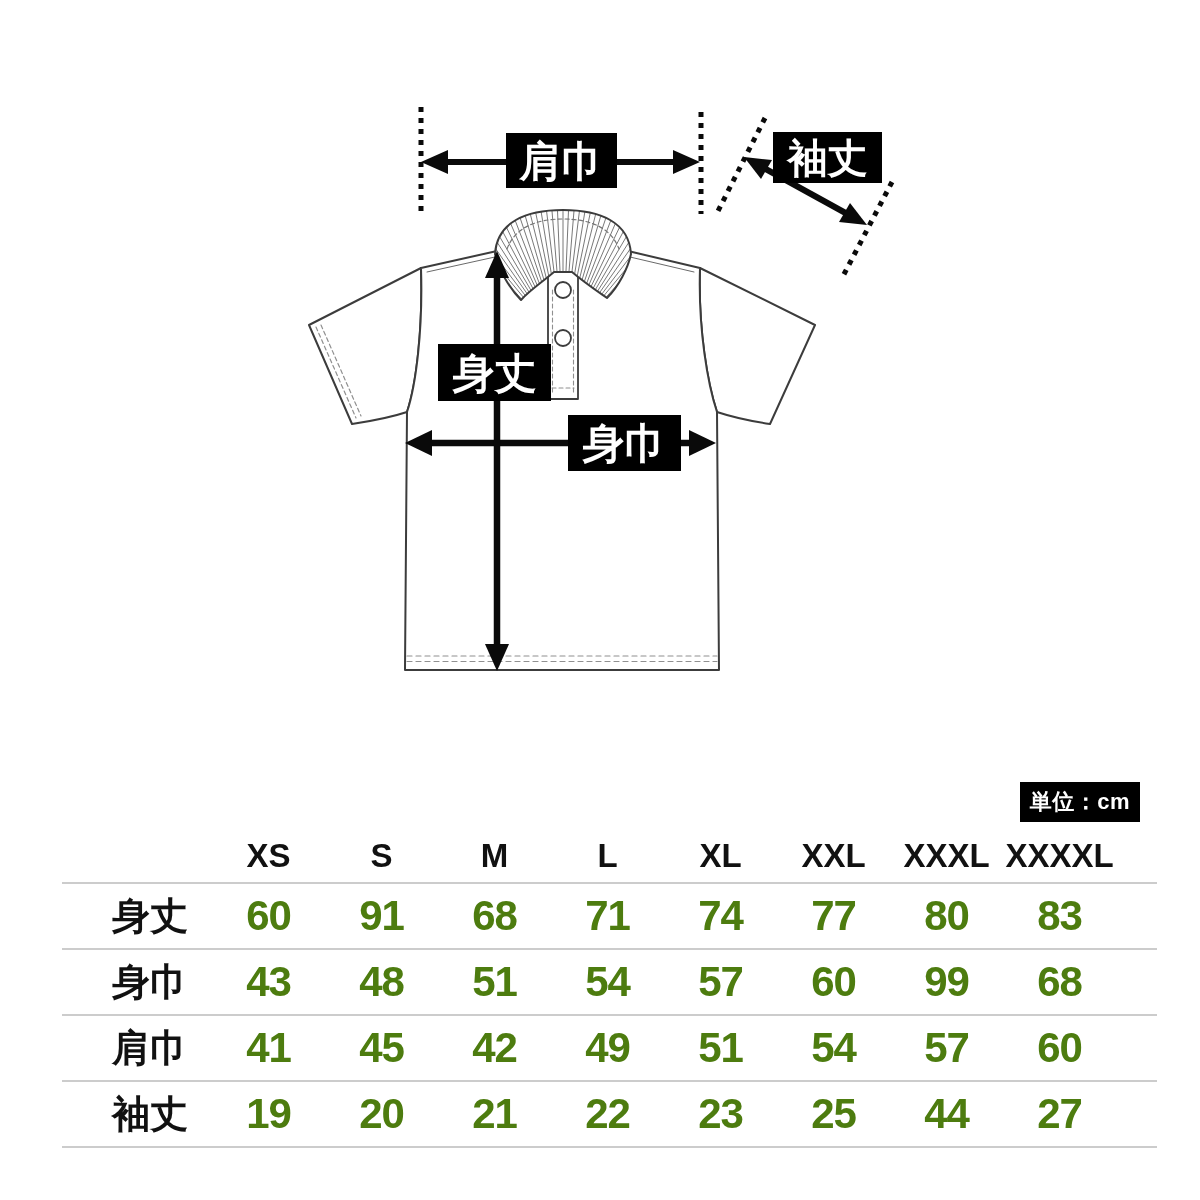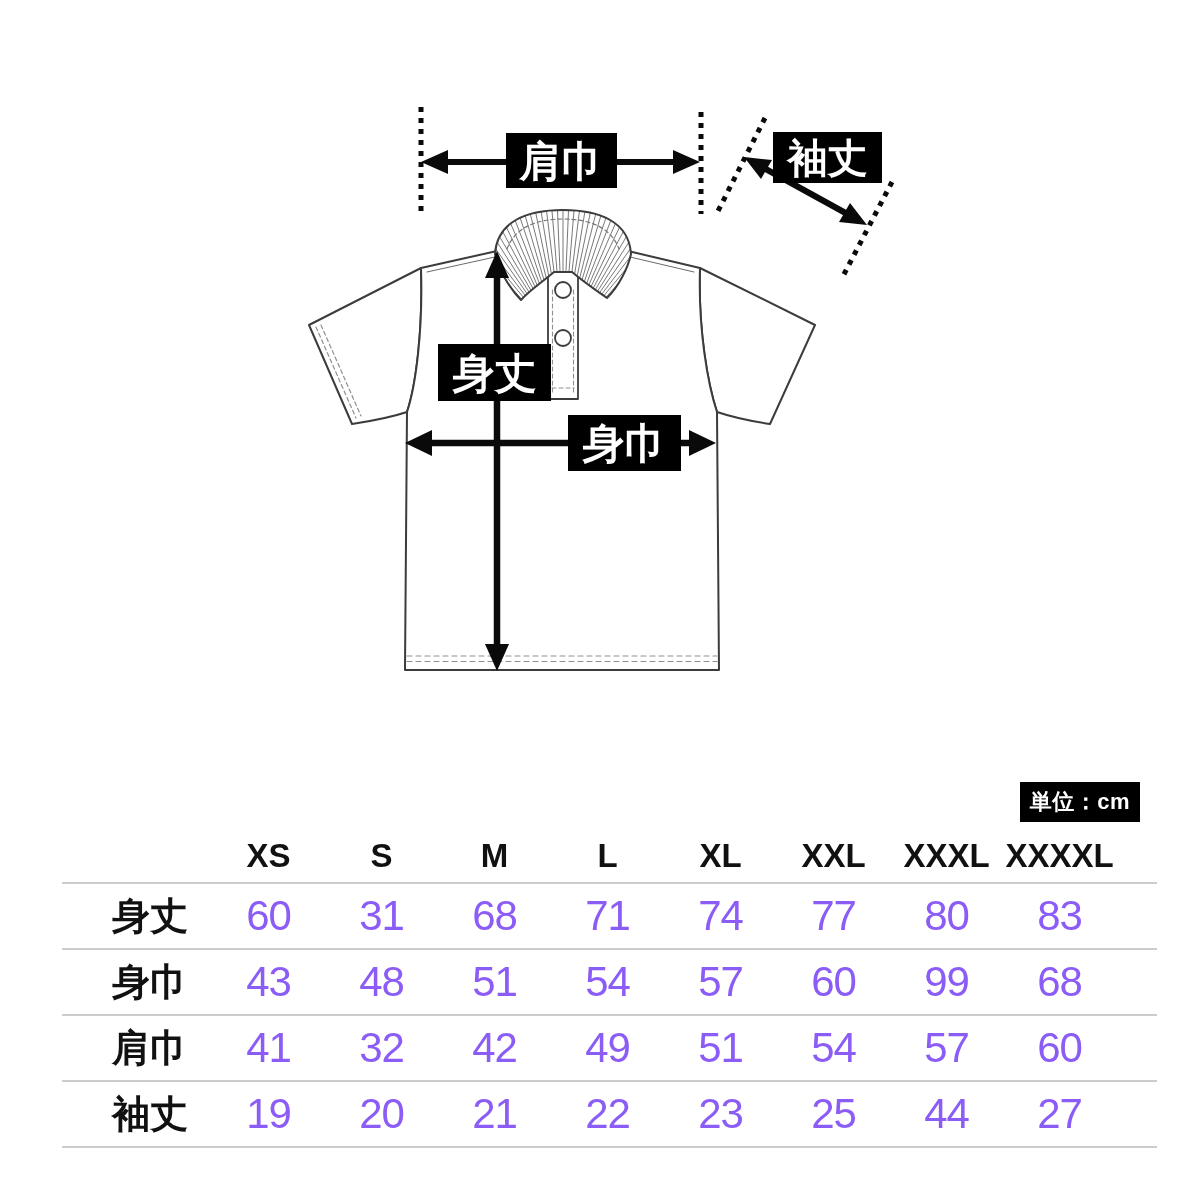--- a/index.html
+++ b/index.html
@@ -16,21 +16,21 @@
   .size-table{position:absolute;left:62px;top:830px;width:1095px;}
   .t-row{
     display:grid;grid-template-columns:150px repeat(8,113px);
     align-items:center;border-bottom:2px solid #ccc;
   }
   .t-row.header{height:52px;}
   .t-row.data{height:64px;}
   .t-cell{text-align:center;}
   .col-head{font-size:33px;font-weight:700;color:#111;}
   .row-label{font-size:38px;font-weight:700;color:#111;text-align:center;padding-left:26px;}
-  .val{font-size:42px;font-weight:400;color:#8b5cf6;letter-spacing:-1px;}
+  .val{font-size:42px;font-weight:700;color:#4d7c0f;letter-spacing:-1px;}
   svg text.measure{
     fill:#fff;font-weight:700;text-anchor:middle;
     font-family:"Liberation Sans","DejaVu Sans",sans-serif;
   }
 </style>
 </head>
 <body>
 
 <div class="canvas">
 
@@ -190,21 +190,21 @@
         <div class="t-cell col-head">M</div>
         <div class="t-cell col-head">L</div>
         <div class="t-cell col-head">XL</div>
         <div class="t-cell col-head">XXL</div>
         <div class="t-cell col-head">XXXL</div>
         <div class="t-cell col-head">XXXXL</div>
       </div>
       <div class="t-row data" style="border-bottom-color: rgb(204, 204, 204);">
         <div class="t-cell row-label">身丈</div>
         <div class="t-cell val">60</div>
-        <div class="t-cell val">31</div>
+        <div class="t-cell val">91</div>
         <div class="t-cell val">68</div>
         <div class="t-cell val">71</div>
         <div class="t-cell val">74</div>
         <div class="t-cell val">77</div>
         <div class="t-cell val">80</div>
         <div class="t-cell val">83</div>
       </div>
       <div class="t-row data" style="border-bottom-color: rgb(204, 204, 204);">
         <div class="t-cell row-label">身巾</div>
         <div class="t-cell val">43</div>
@@ -212,21 +212,21 @@
         <div class="t-cell val">51</div>
         <div class="t-cell val">54</div>
         <div class="t-cell val">57</div>
         <div class="t-cell val">60</div>
         <div class="t-cell val">99</div>
         <div class="t-cell val">68</div>
       </div>
       <div class="t-row data" style="border-bottom-color: rgb(204, 204, 204);">
         <div class="t-cell row-label">肩巾</div>
         <div class="t-cell val">41</div>
-        <div class="t-cell val">32</div>
+        <div class="t-cell val">45</div>
         <div class="t-cell val">42</div>
         <div class="t-cell val">49</div>
         <div class="t-cell val">51</div>
         <div class="t-cell val">54</div>
         <div class="t-cell val">57</div>
         <div class="t-cell val">60</div>
       </div>
       <div class="t-row data" style="border-bottom-color: rgb(204, 204, 204);">
         <div class="t-cell row-label">袖丈</div>
         <div class="t-cell val">19</div>

